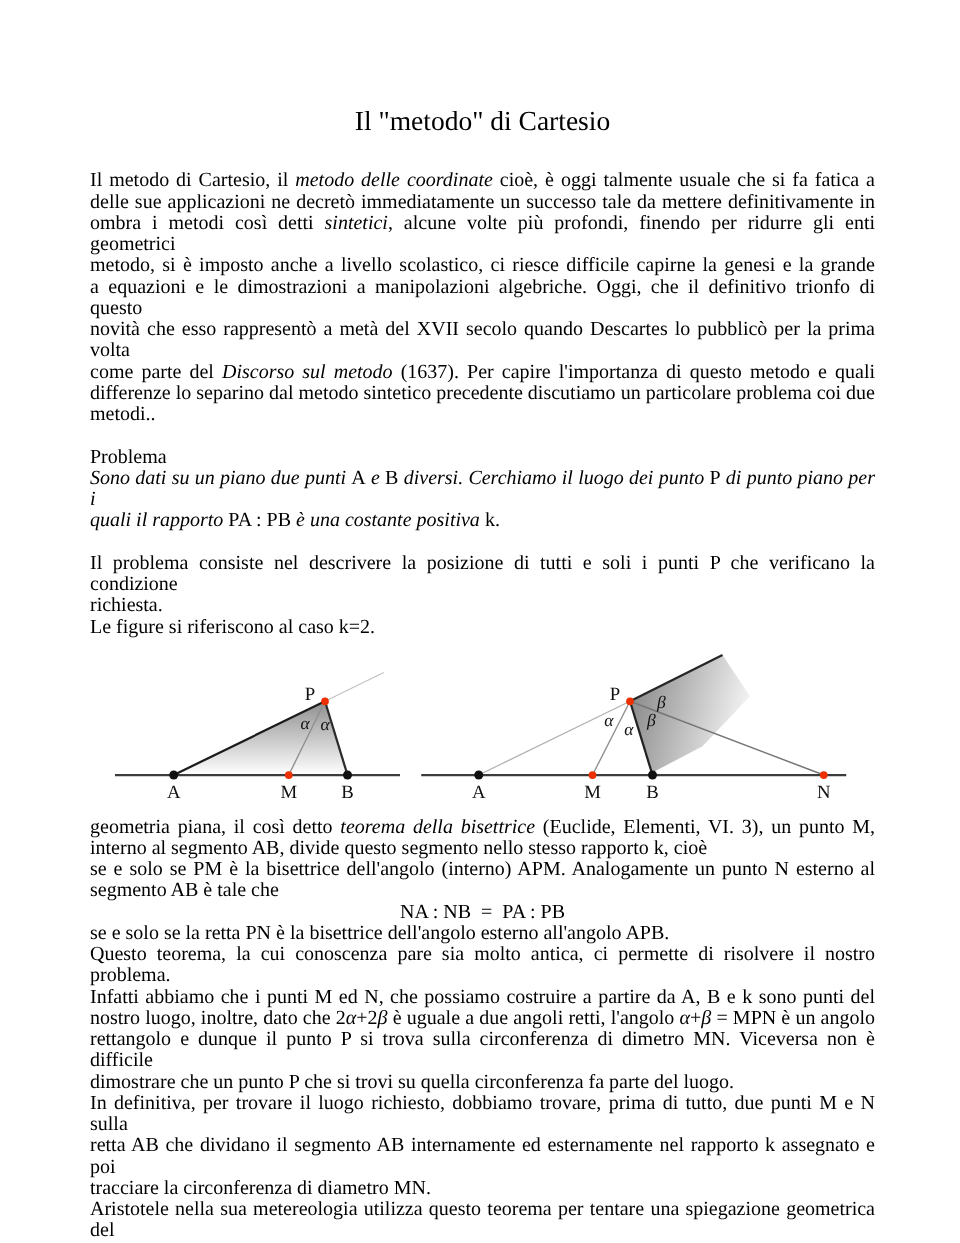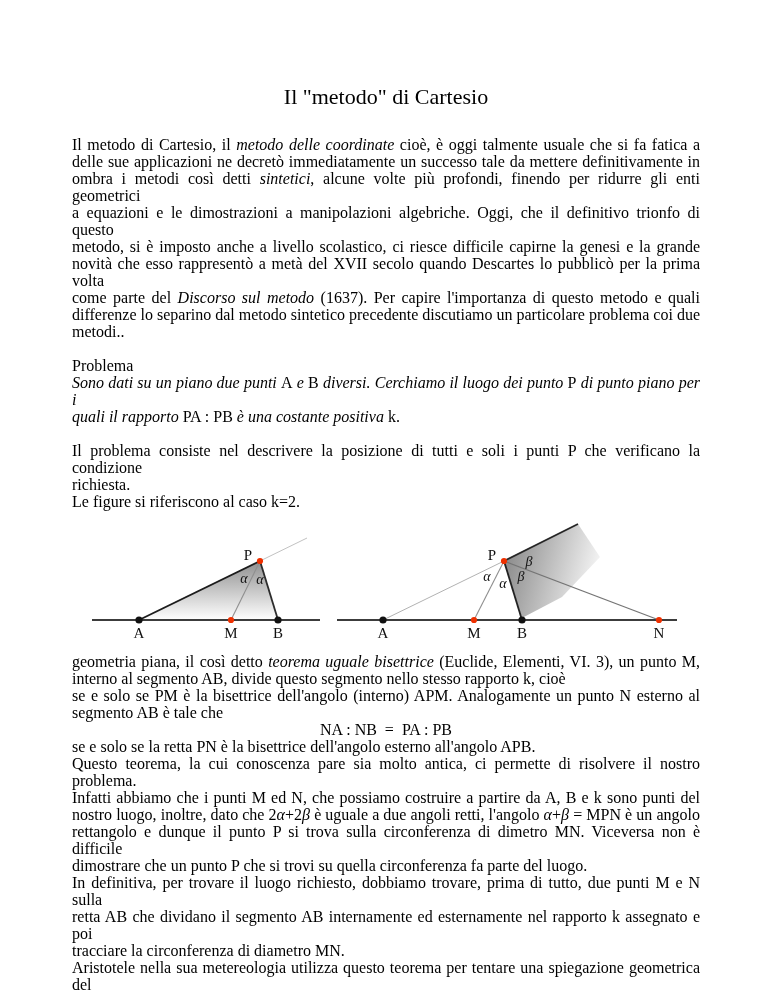--- a/index.html
+++ b/index.html
@@ -26,22 +26,22 @@
 <div class="page">
   <div class="content">
 
     <h1 class="doc-title">Il "metodo" di Cartesio</h1>
 
     <div id="blocks-top">
         <div class="para">
           <div class="line justify"><span>Il metodo di Cartesio, il </span><span class="it">metodo delle coordinate</span><span> cioè, è oggi talmente usuale che si fa fatica a</span></div>
           <div class="line justify"><span>delle sue applicazioni ne decretò immediatamente un successo tale da mettere definitivamente in</span></div>
           <div class="line justify"><span>ombra i metodi così detti </span><span class="it">sintetici</span><span>, alcune volte più profondi, finendo per ridurre gli enti geometrici</span></div>
+          <div class="line justify"><span>metodo, si è imposto anche a livello scolastico, ci riesce difficile capirne la genesi e la grande</span></div>
           <div class="line justify"><span>a equazioni e le dimostrazioni a manipolazioni algebriche. Oggi, che il definitivo trionfo di questo</span></div>
-          <div class="line justify"><span>metodo, si è imposto anche a livello scolastico, ci riesce difficile capirne la genesi e la grande</span></div>
           <div class="line justify"><span>novità che esso rappresentò a metà del XVII secolo quando Descartes lo pubblicò per la prima volta</span></div>
           <div class="line justify"><span>come parte del </span><span class="it">Discorso sul metodo</span><span> (1637). Per capire l'importanza di questo metodo e quali</span></div>
           <div class="line justify"><span>differenze lo separino dal metodo sintetico precedente discutiamo un particolare problema coi due</span></div>
           <div class="line left"><span>metodi..</span></div>
         </div>
         <div class="spacer-line"></div>
         <div class="para">
           <div class="line left"><span>Problema</span></div>
           <div class="line justify"><span class="it">Sono dati su un piano due punti </span><span>A</span><span class="it"> e </span><span>B</span><span class="it"> diversi. Cerchiamo il luogo dei punto </span><span>P</span><span class="it"> di punto piano per i</span></div>
           <div class="line left"><span class="it">quali  il rapporto </span><span>PA : PB</span><span class="it"> è una costante positiva </span><span>k.</span></div>
@@ -105,21 +105,21 @@
         <text x="659" y="555" text-anchor="middle">N</text>
         <text x="487" y="498" text-anchor="middle" class="greek">α</text>
         <text x="503" y="505" text-anchor="middle" class="greek">α</text>
         <text x="529" y="483" text-anchor="middle" class="greek">β</text>
         <text x="521" y="498" text-anchor="middle" class="greek">β</text>
       </g>
     </svg>
 
     <div id="blocks-bottom">
         <div class="para">
-          <div class="line justify"><span>geometria piana, il così detto </span><span class="it">teorema uguale bisettrice</span><span> (Euclide, Elementi, VI. 3), un punto M,</span></div>
+          <div class="line justify"><span>geometria piana, il così detto </span><span class="it">teorema della bisettrice</span><span> (Euclide, Elementi, VI. 3), un punto M,</span></div>
           <div class="line left"><span>interno al segmento AB, divide questo segmento nello stesso rapporto k, cioè</span></div>
           <div class="line justify"><span>se e solo se PM è la bisettrice dell'angolo (interno) APM. Analogamente un punto N esterno al</span></div>
           <div class="line left"><span>segmento AB è tale che</span></div>
           <div class="line center"><span>NA : NB  =  PA : PB</span></div>
           <div class="line left"><span>se e solo se la retta PN è la bisettrice dell'angolo esterno all'angolo APB.</span></div>
           <div class="line justify"><span>Questo teorema, la cui conoscenza pare sia molto antica, ci permette di risolvere il nostro problema.</span></div>
           <div class="line justify"><span>Infatti abbiamo che i punti M ed N, che possiamo costruire a partire da A, B e k sono punti del</span></div>
           <div class="line justify"><span>nostro luogo, inoltre, dato che 2</span><span class="it">α</span><span>+2</span><span class="it">β</span><span> è uguale a due angoli retti, l'angolo </span><span class="it">α</span><span>+</span><span class="it">β</span><span> = MPN è un angolo</span></div>
           <div class="line justify"><span>rettangolo e dunque il punto P si trova sulla circonferenza di dimetro MN. Viceversa non è difficile</span></div>
           <div class="line left"><span>dimostrare che un punto P che si trovi su quella circonferenza fa parte del luogo.</span></div>

